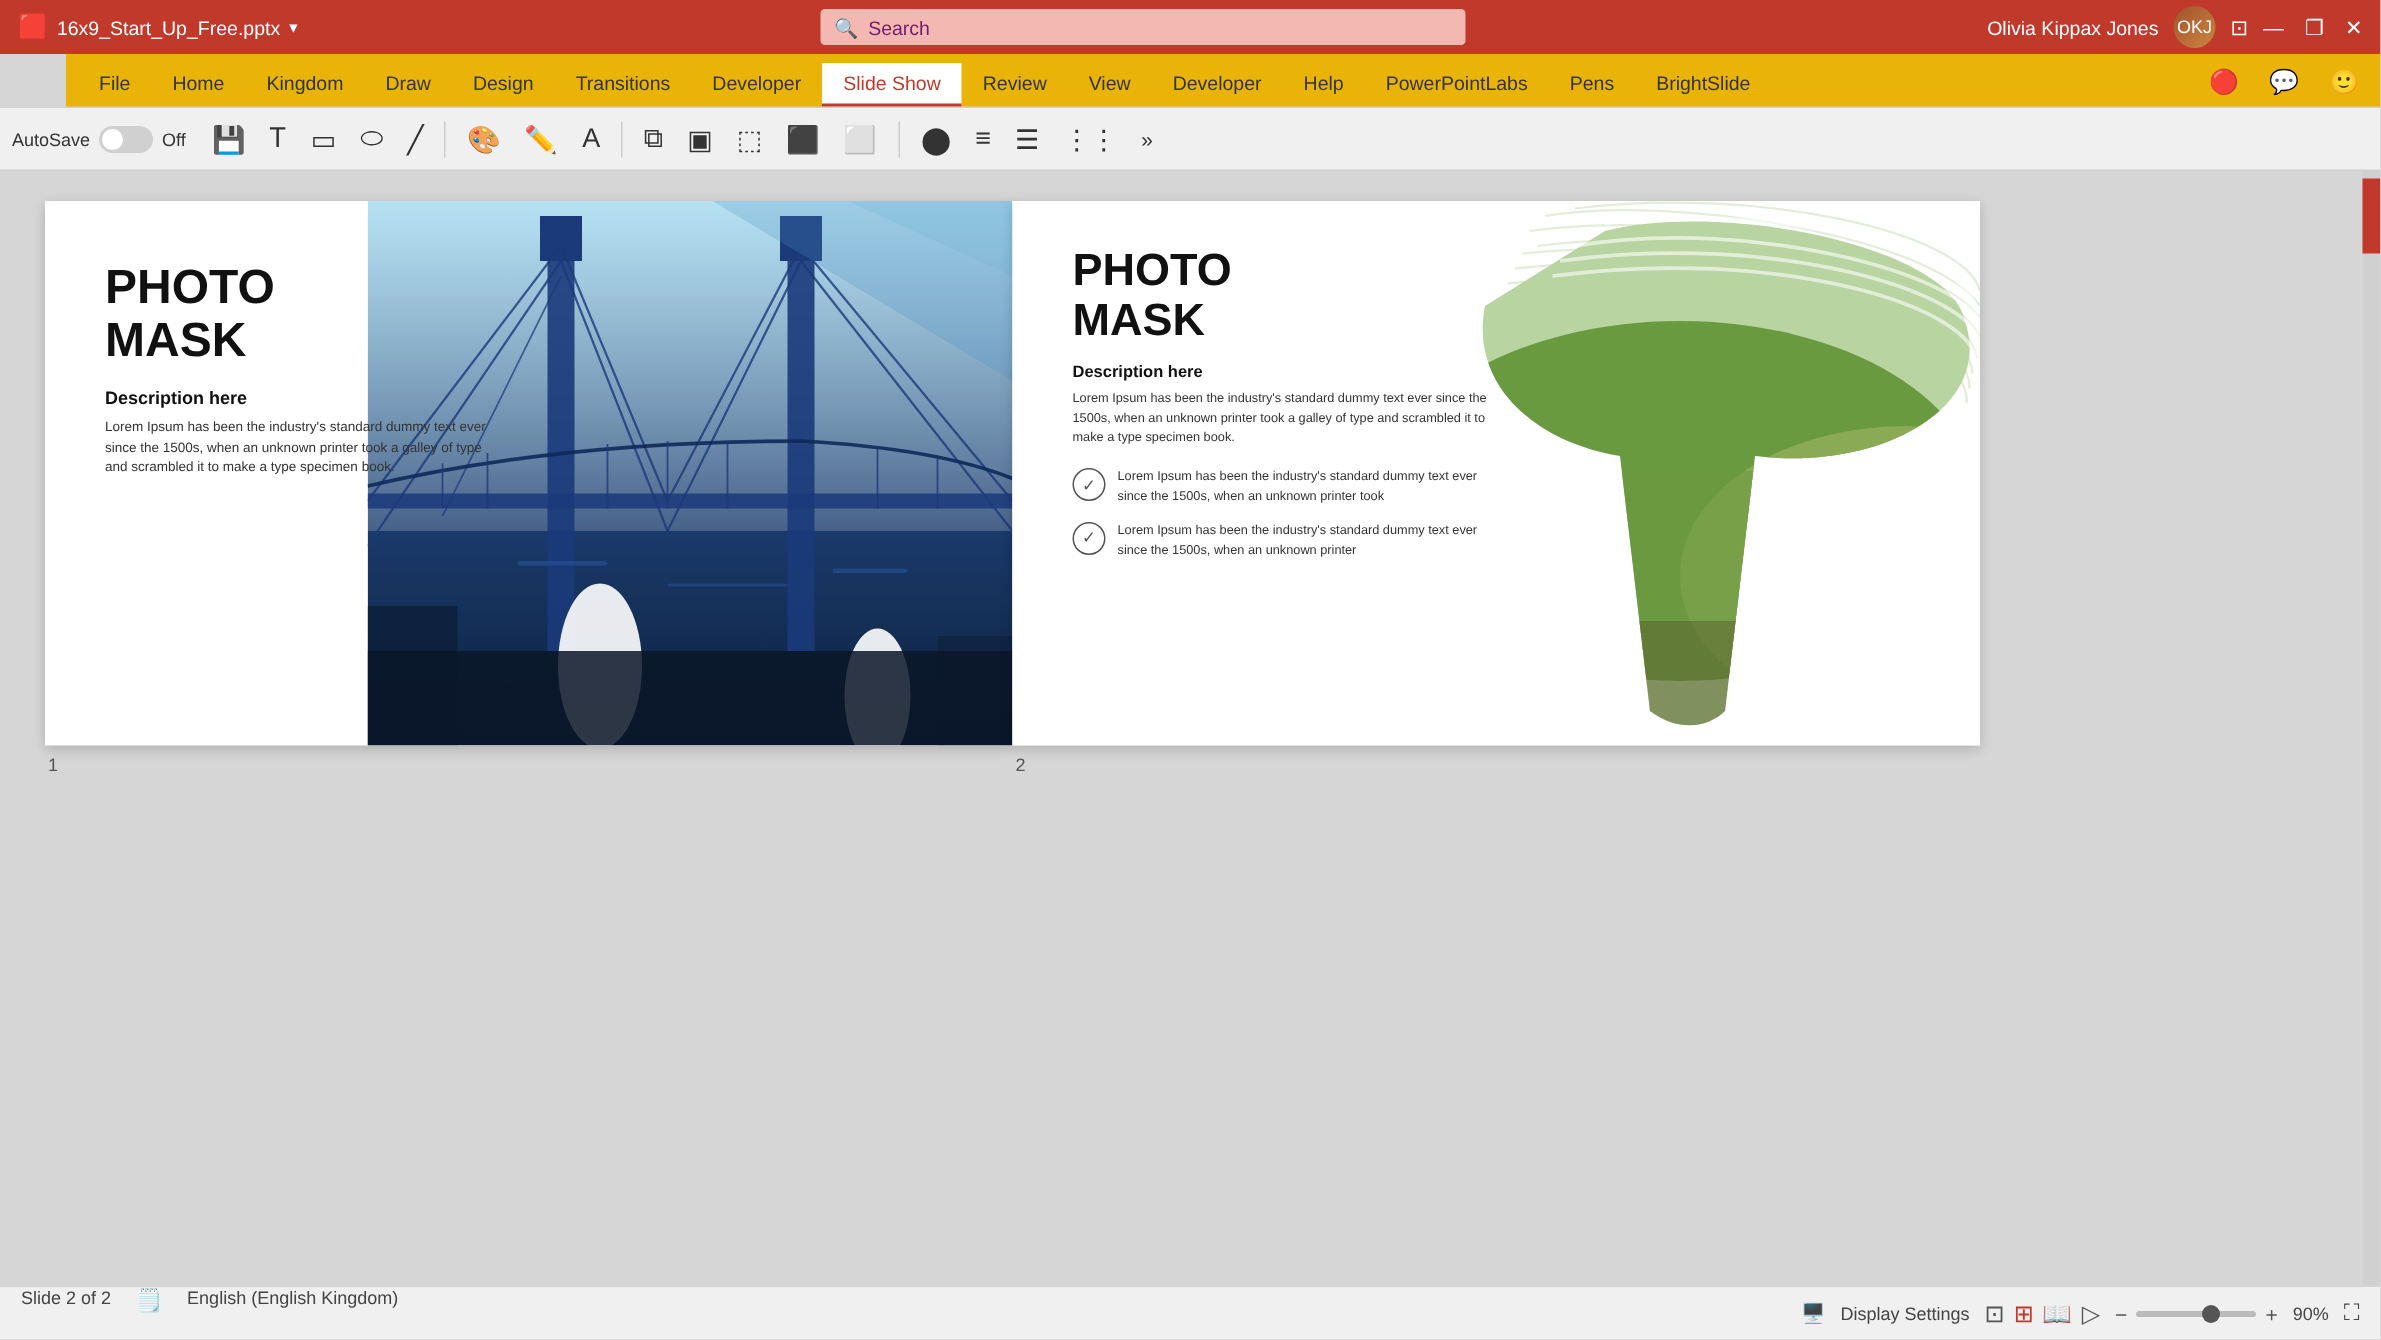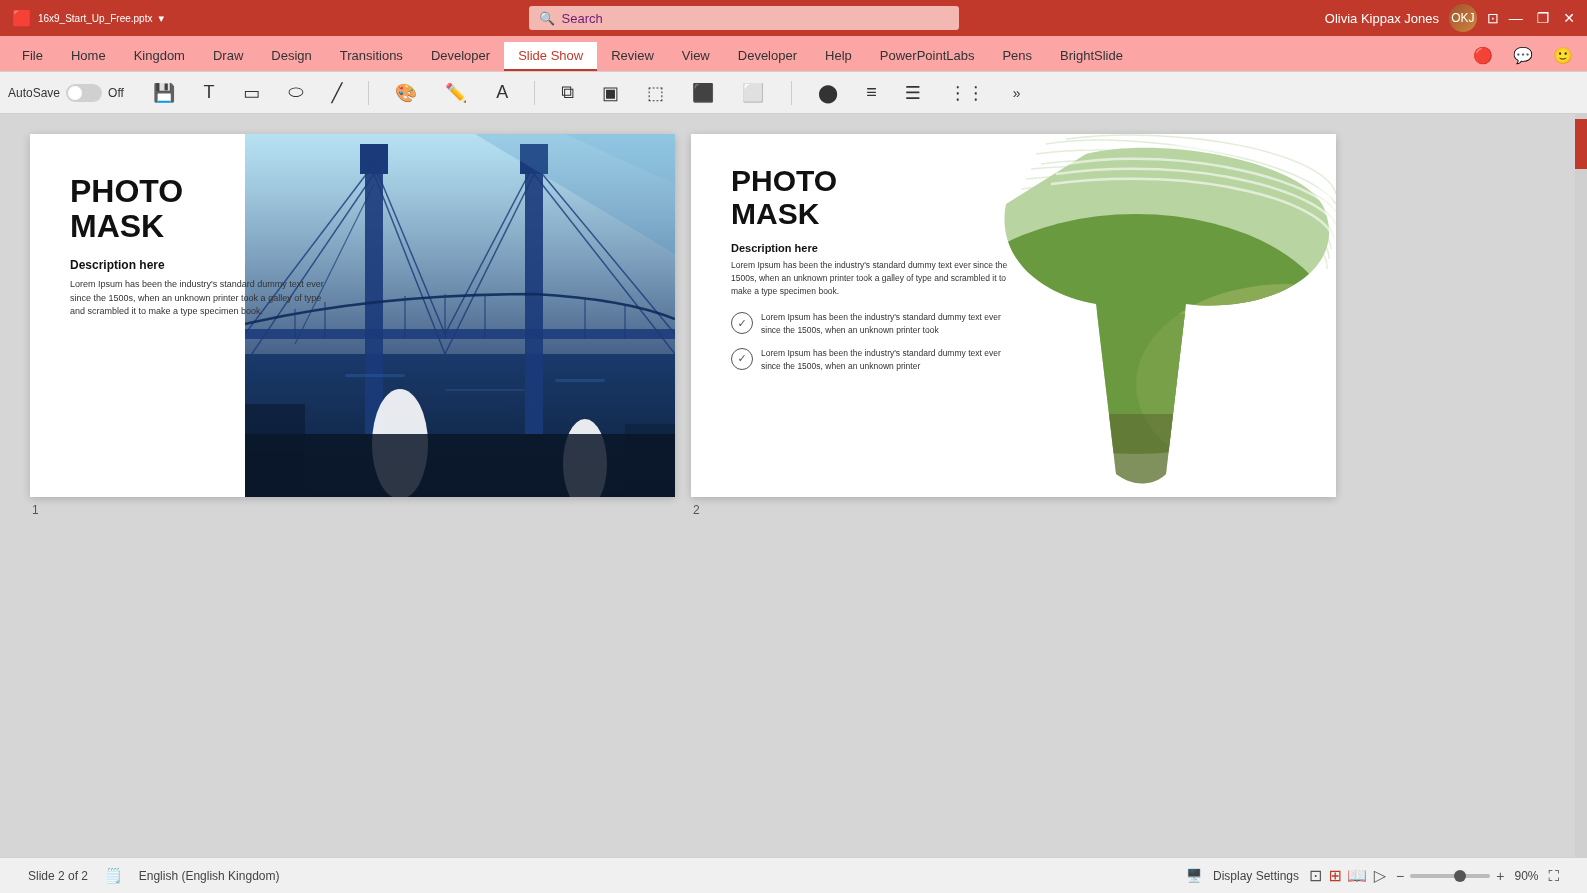--- a/index.html
+++ b/index.html
@@ -57,27 +57,28 @@
     }
     .win-controls {
       display: flex;
       gap: 14px;
       color: white;
       font-size: 14px;
     }
 
     
     .ribbon-tabs {
-      background: #fca5a5;
+      background: #eab308;
       height: 36px;
       display: flex;
       align-items: flex-end;
       padding: 0 8px;
       border-bottom: 1px solid #d0d0d0;
       flex-shrink: 0;
+      margin-left: 44px;
     }
     .ribbon-tab {
       padding: 6px 14px;
       font-size: 13px;
       cursor: pointer;
       color: #333;
       border-bottom: 2px solid transparent;
       white-space: nowrap;
     }
     .ribbon-tab.active {
@@ -99,21 +100,21 @@
       padding: 2px 6px;
     }
 
     
     .toolbar {
       background: #f0f0f0;
       height: 42px;
       display: flex;
       align-items: center;
       padding: 0 8px;
-      gap: 16px;
+      gap: 4px;
       border-bottom: 1px solid #d0d0d0;
       flex-shrink: 0;
     }
     .toolbar-item {
       display: flex;
       align-items: center;
       justify-content: center;
       padding: 4px 6px;
       cursor: pointer;
       border-radius: 3px;
@@ -156,21 +157,20 @@
       background: #d6d6d6;
       overflow-y: auto;
       overflow-x: hidden;
       padding: 20px 30px;
       position: relative;
     }
 
     
     .slides-grid {
       display: flex;
-      gap: 16px;
       flex-wrap: wrap;
     }
 
     .slide-container {
       display: flex;
       flex-direction: column;
       align-items: flex-start;
     }
     .slide-number {
       font-size: 12px;
@@ -307,22 +307,21 @@
       width: 360px;
       height: 100%;
       overflow: hidden;
     }
 
     
     .status-bar {
       background: #f0f0f0;
       height: 36px;
       display: flex;
-      align-items: center;
-      padding: 0 28px;
+      padding: 0 14px;
       border-top: 1px solid #d0d0d0;
       font-size: 12px;
       color: #444;
       flex-shrink: 0;
       gap: 16px;
     }
     .status-right {
       margin-left: auto;
       display: flex;
       align-items: center;
@@ -359,21 +358,21 @@
       cursor: pointer;
     }
     .view-icon.active-view { color: #c0392b; }
   </style>
 </head>
 <body>
 
 <div class="title-bar">
   <div class="title-bar-left">
     <span style="font-size:16px;">🟥</span>
-    <span style="color:white;font-size:10px;">16x9_Start_Up_Free.pptx</span>
+    <span style="color:white;font-size:13px;">16x9_Start_Up_Free.pptx</span>
     <span style="color:white;font-size:11px;">▾</span>
   </div>
   <div class="title-bar-search">
     <span style="color:#888;">🔍</span>
     <span style="color:#701a75;font-size:13px;">Search</span>
   </div>
   <div class="title-bar-right">
     <span>Olivia Kippax Jones</span>
     <div class="user-avatar">OKJ</div>
     <span style="font-size:14px;">⊡</span>

